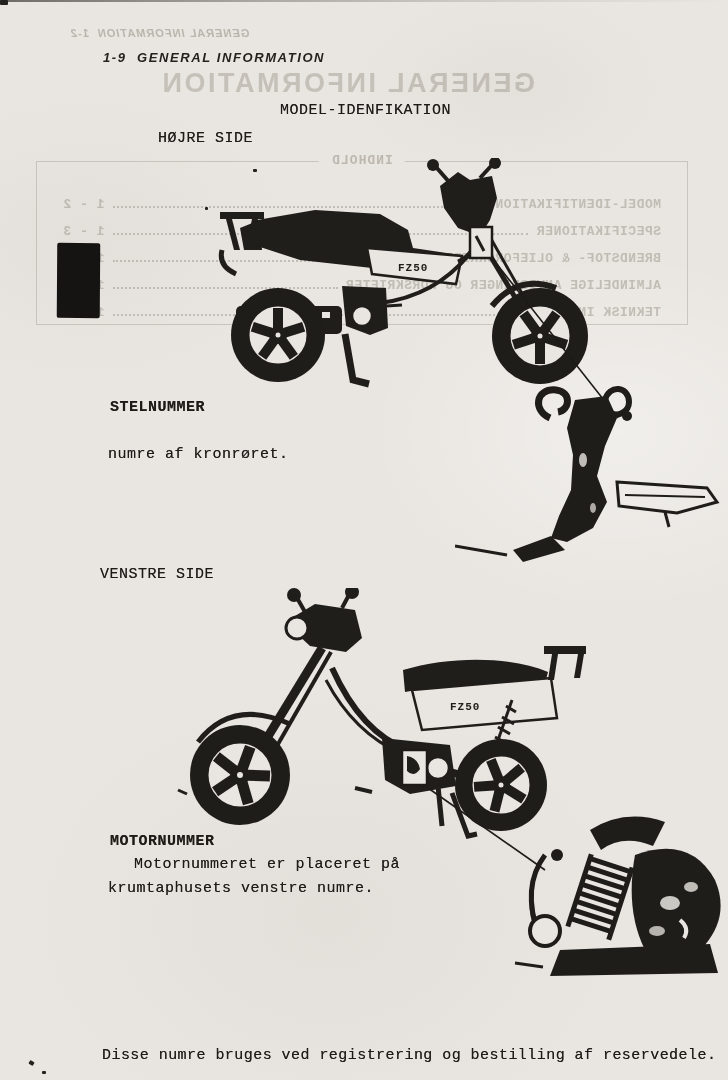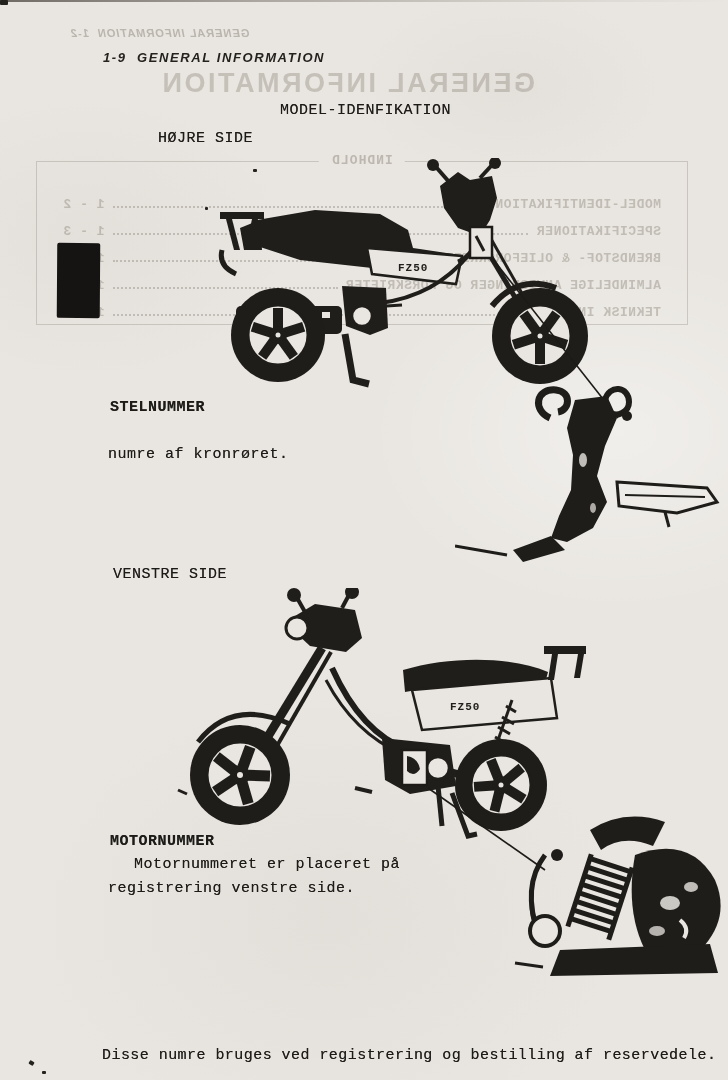--- a/index.html
+++ b/index.html
@@ -201,21 +201,21 @@
       <path d="M162,232 L252,238 L262,252 L222,263 L164,256 Z" fill="none" stroke="#1f1d1a" stroke-width="3"></path>
       <line x1="170" y1="245" x2="250" y2="247" stroke="#1f1d1a" stroke-width="2"></line>
       <line x1="210" y1="262" x2="214" y2="277" stroke="#1f1d1a" stroke-width="3"></line>
       <line x1="0" y1="296" x2="52" y2="305" stroke="#1f1d1a" stroke-width="3"></line>
     </g>
   </svg>
 
   <div class="abs mono15" style="left:110px;top:400px;font-weight:bold;">STELNUMMER</div>
   <div class="abs mono15" style="left:108px;top:447px;">numre af kronrøret.</div>
 
-  <div class="abs mono15" style="left:113px;top:567px;">VENSTRE SIDE</div>
+  <div class="abs mono15" style="left:100px;top:567px;">VENSTRE SIDE</div>
 
   <svg class="abs" style="left:150px;top:588px;" width="440" height="260" viewBox="0 0 440 260">
     <g fill="#201e1b">
 
       <g>
         <path d="M145,28 L165,16 L205,22 L212,50 L196,64 L160,58 L146,45 Z"></path>
         <line x1="155" y1="24" x2="146" y2="8" stroke="#201e1b" stroke-width="4"></line>
         <circle cx="144" cy="7" r="7"></circle>
         <line x1="192" y1="20" x2="200" y2="5" stroke="#201e1b" stroke-width="4"></line>
         <circle cx="202" cy="4" r="7"></circle>
@@ -322,17 +322,17 @@
       <path d="M285,175 q10,8 4,18" fill="none" stroke="#e9e6e1" stroke-width="4"></path>
 
       <path d="M165,205 L315,199 L323,228 L155,231 Z"></path>
       <line x1="120" y1="218" x2="148" y2="222" stroke="#1f1d1a" stroke-width="3"></line>
       <circle cx="150" cy="186" r="15" fill="#e9e6e1" stroke="#1f1d1a" stroke-width="4"></circle>
     </g>
   </svg>
 
   <div class="abs mono15" style="left:110px;top:834px;font-weight:bold;">MOTORNUMMER</div>
   <div class="abs mono15" style="left:108px;top:857px;margin-left:26px;">Motornummeret er placeret på</div>
-  <div class="abs mono15" style="left:108px;top:881px;">registrering venstre side.</div>
+  <div class="abs mono15" style="left:108px;top:881px;">krumtaphusets venstre numre.</div>
 
   <div class="abs mono15" style="left:102px;top:1004px;letter-spacing:.45px;margin-top:44px;">Disse numre bruges ved registrering og bestilling af reservedele.</div>
 
 </div>
 
 </body></html>

